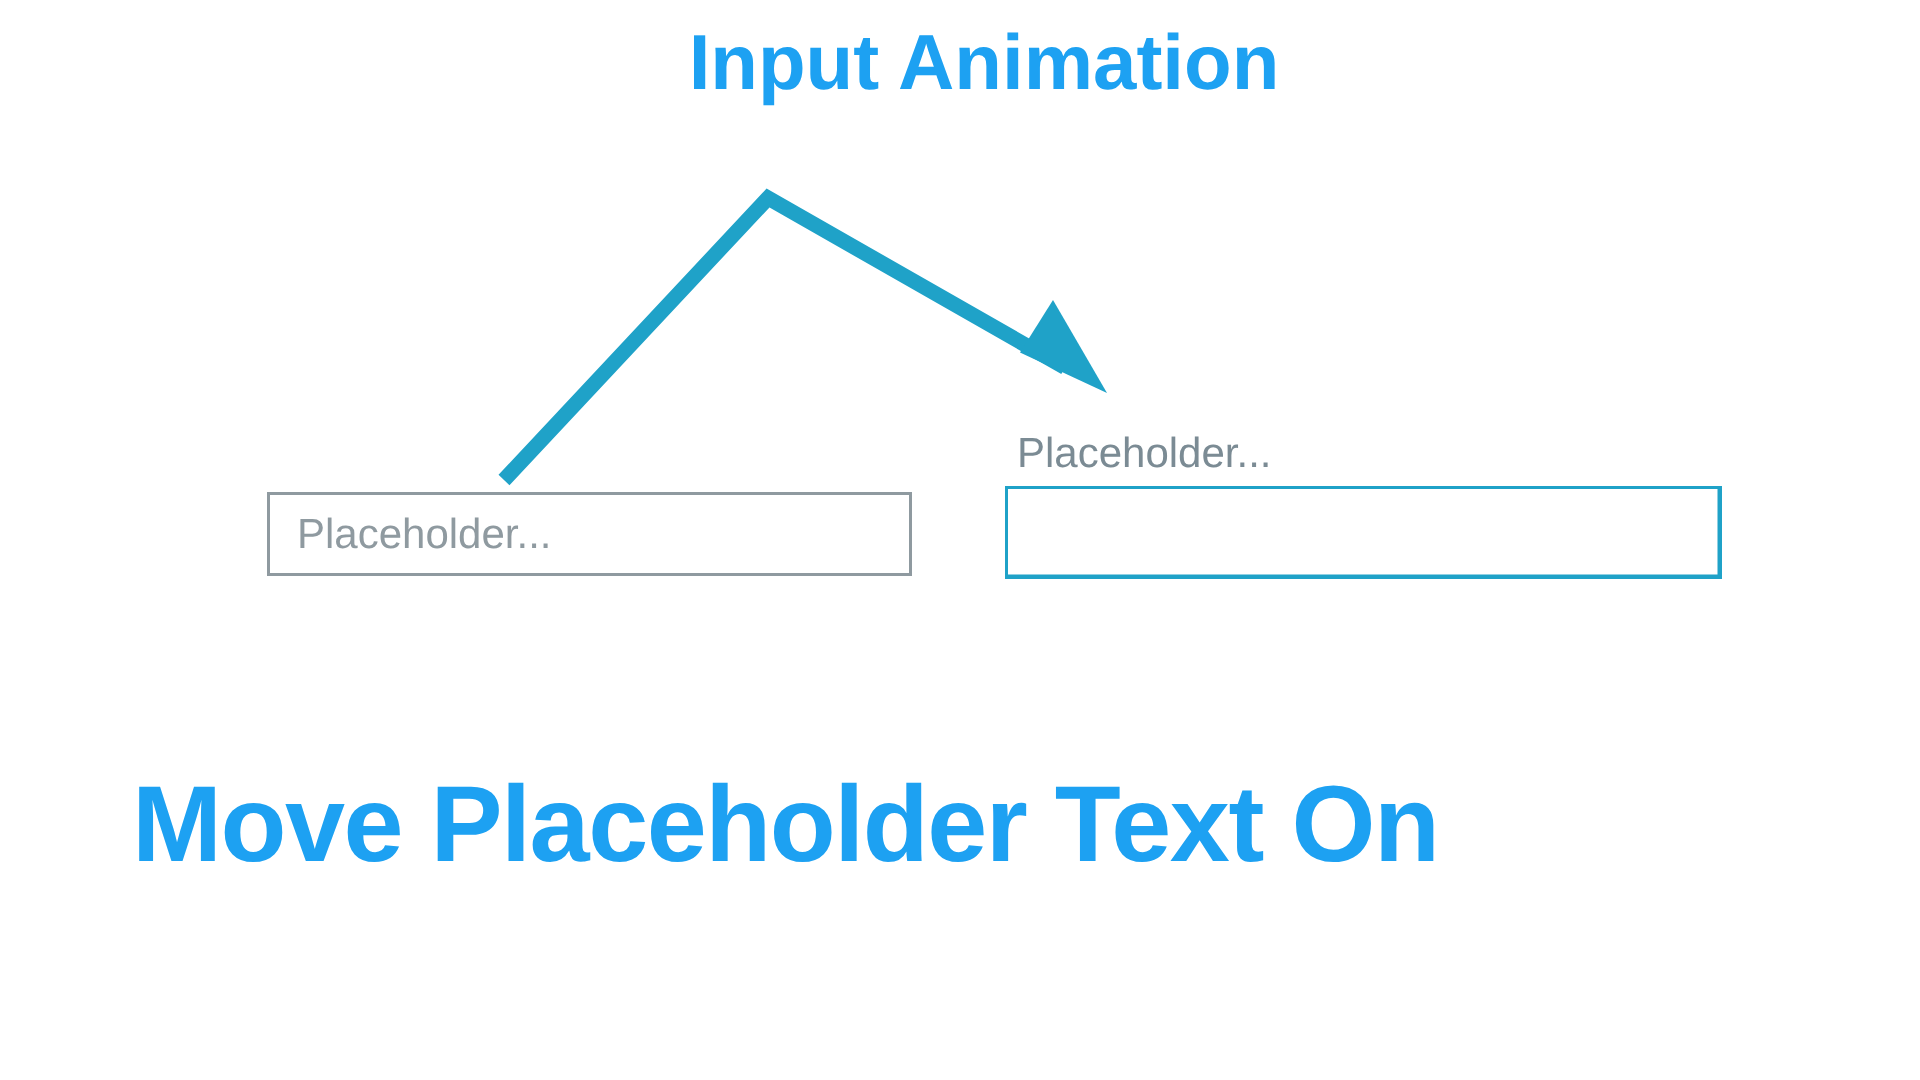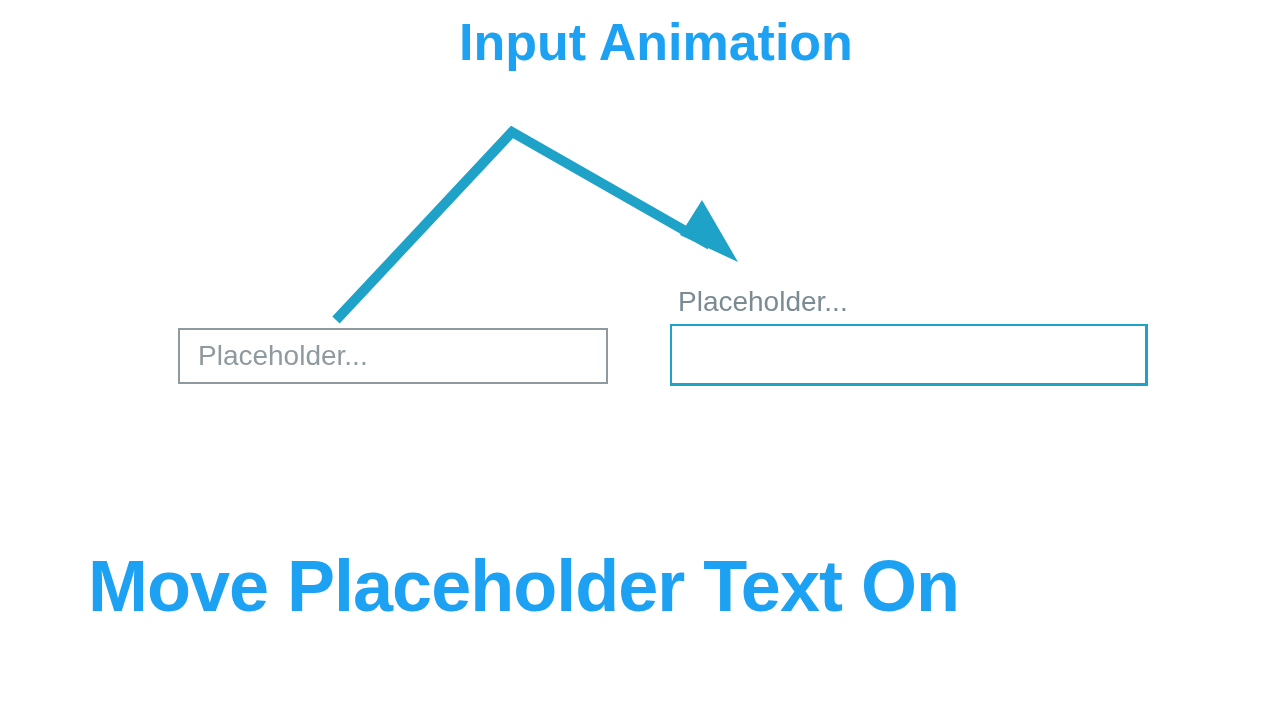--- a/index.html
+++ b/index.html
@@ -27,21 +27,20 @@
     }
     .subtitle {
       position: absolute;
       left: 88px;
       top: 510px;
       font-size: 72px;
       font-weight: bold;
       color: #1da1f2;
       line-height: 1.12;
       letter-spacing: -1px;
-      margin-top: 36px;
     }
     .input-default {
       position: absolute;
       left: 178px;
       top: 328px;
       width: 430px;
       height: 56px;
       border: 2px solid #8f9aa0;
       background: #ffffff;
       display: flex;

